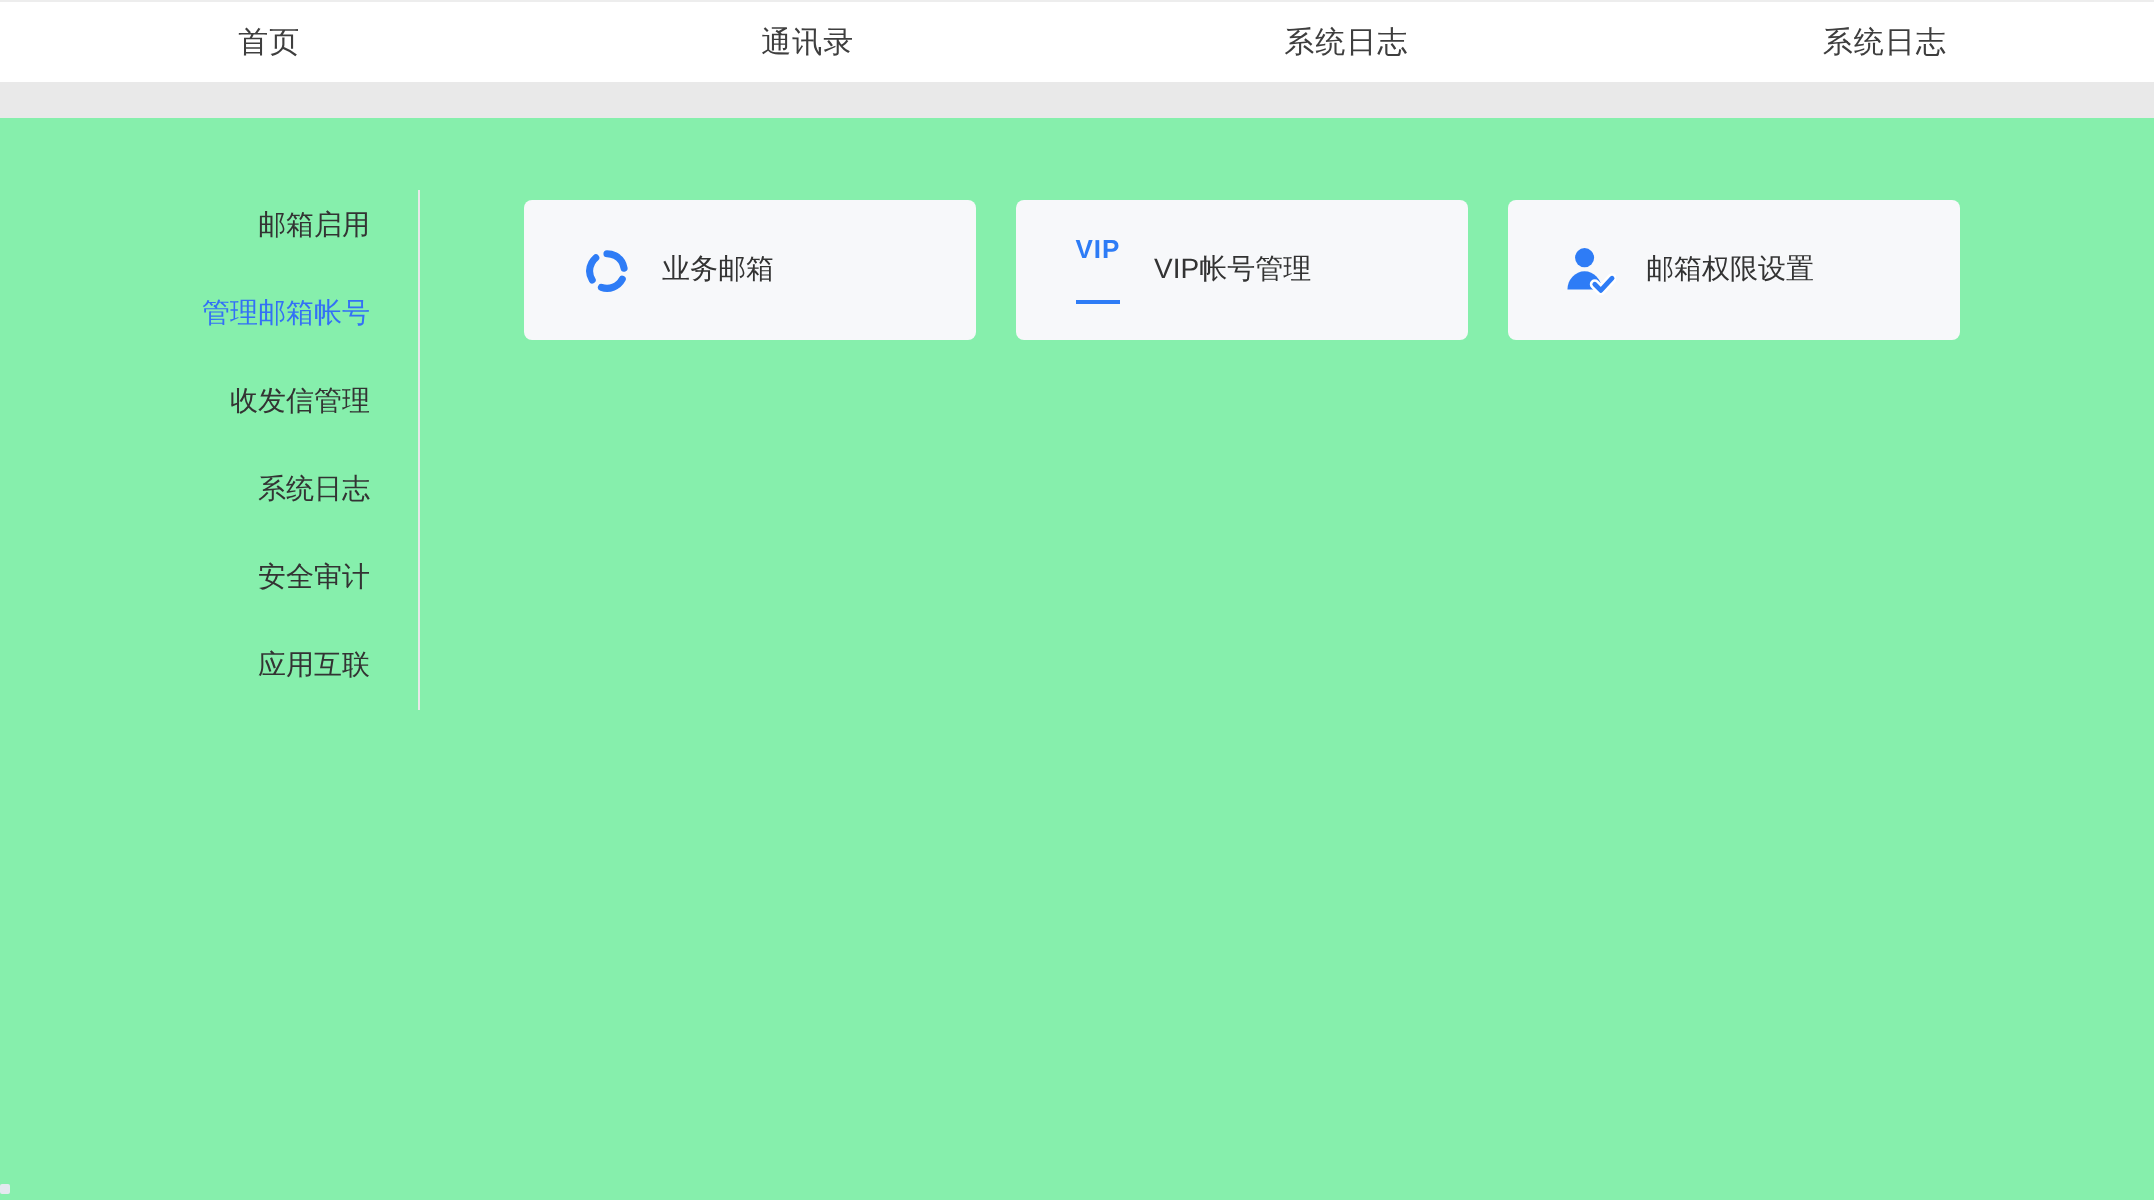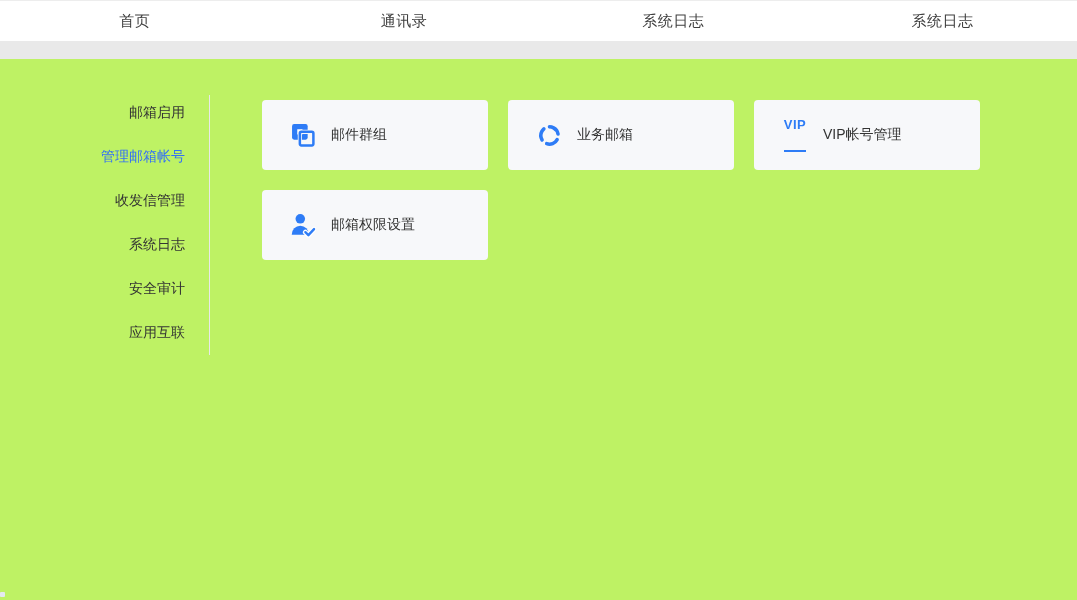--- a/index.html
+++ b/index.html
@@ -1,18 +1,18 @@
 <!DOCTYPE html>
 <html><head>
 <meta charset="utf-8">
 <style>
   * { margin:0; padding:0; box-sizing:border-box; }
   html,body { width:1077px; height:600px; background:#fff; overflow:hidden;
               font-family:"Liberation Sans","DejaVu Sans",sans-serif; }
-  .page { position:relative; width:1077px; height:600px; background:#bef264; }
+  .page { position:relative; width:1077px; height:600px; background:#86efac; }
 
   
   .nav { display:flex; height:41px; border-top:1px solid #ededed; background:#fff; }
   .tab { flex:1; position:relative; display:flex; align-items:center; justify-content:center;
          font-size:15px; color:#3e3e3e; cursor:pointer; letter-spacing:0.5px; }
   .tab.active { color:#3370f6; }
   .tab-underline { display:none; position:absolute; left:50%; bottom:0; transform:translateX(-50%);
                    width:104px; height:3px; background:#3370f6; }
   .tab.active .tab-underline { display:block; }
 
@@ -72,31 +72,20 @@
     <div class="side-item active">管理邮箱帐号</div>
     <div class="side-item">收发信管理</div>
     <div class="side-item">系统日志</div>
     <div class="side-item">安全审计</div>
     <div class="side-item">应用互联</div>
   </div>
   <div class="side-divider"></div>
 
   <div class="cards">
 
-    <div class="card">
-      <span class="card-icon">
-        <svg width="25" height="25" viewBox="0 0 24 24">
-          <rect x="1" y="1" width="15" height="15" rx="2" fill="#2e7cf6"></rect>
-          <rect x="6" y="6" width="5" height="5" fill="#ffffff"></rect>
-          <rect x="8.5" y="8.5" width="13" height="13" rx="1.5" fill="none" stroke="#f7f8fa" stroke-width="4"></rect>
-          <rect x="8.5" y="8.5" width="13" height="13" rx="1.5" fill="none" stroke="#2e7cf6" stroke-width="2.4"></rect>
-        </svg>
-      </span>
-      <span class="card-label">邮件群组</span>
-    </div>
 
     <div class="card">
       <span class="card-icon">
         <svg width="25" height="25" viewBox="0 0 24 24">
           <circle cx="12" cy="12" r="8.3" fill="none" stroke="#2e7cf6" stroke-width="3.4" stroke-linecap="round" stroke-dasharray="11.6 5.8" transform="rotate(28 12 12)"></circle>
         </svg>
       </span>
       <span class="card-label">业务邮箱</span>
     </div>
 

